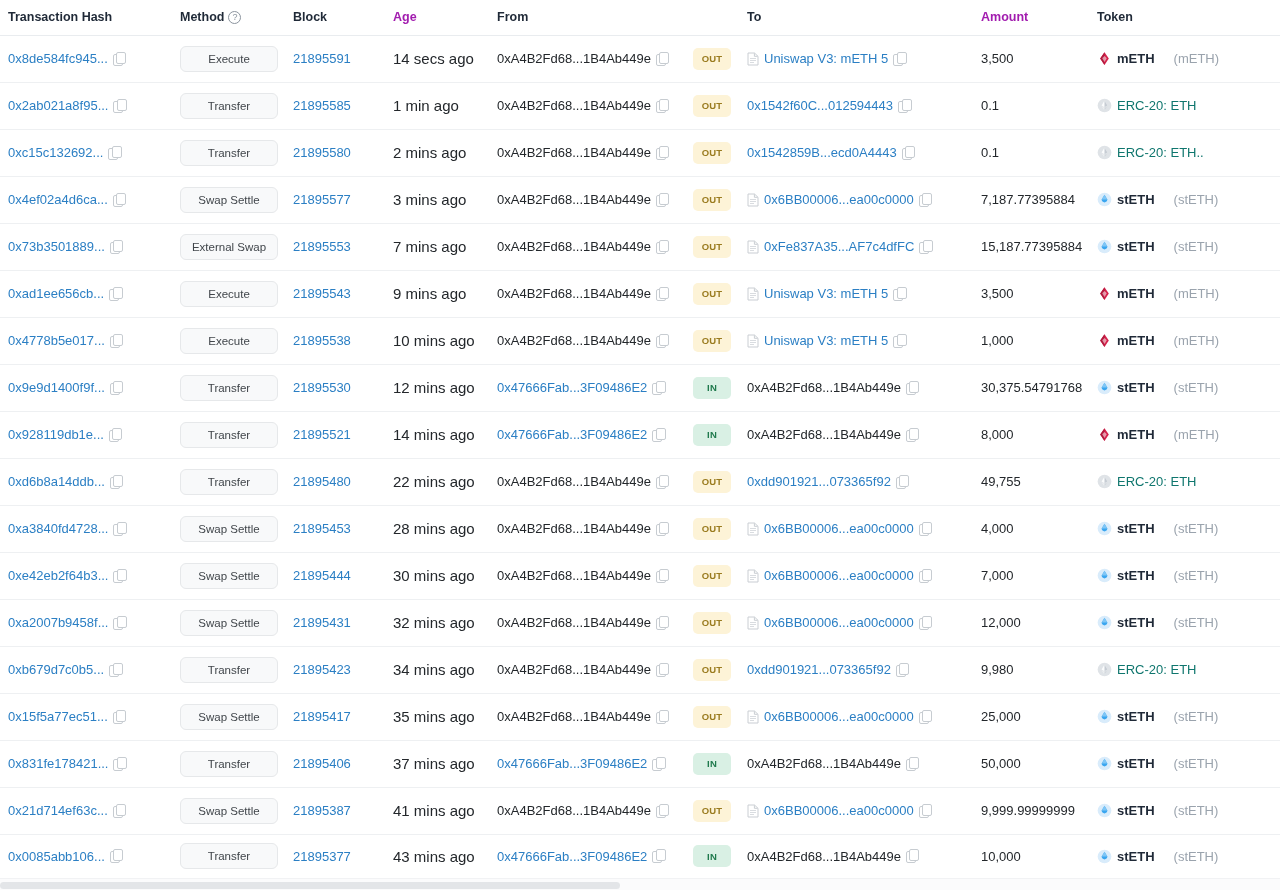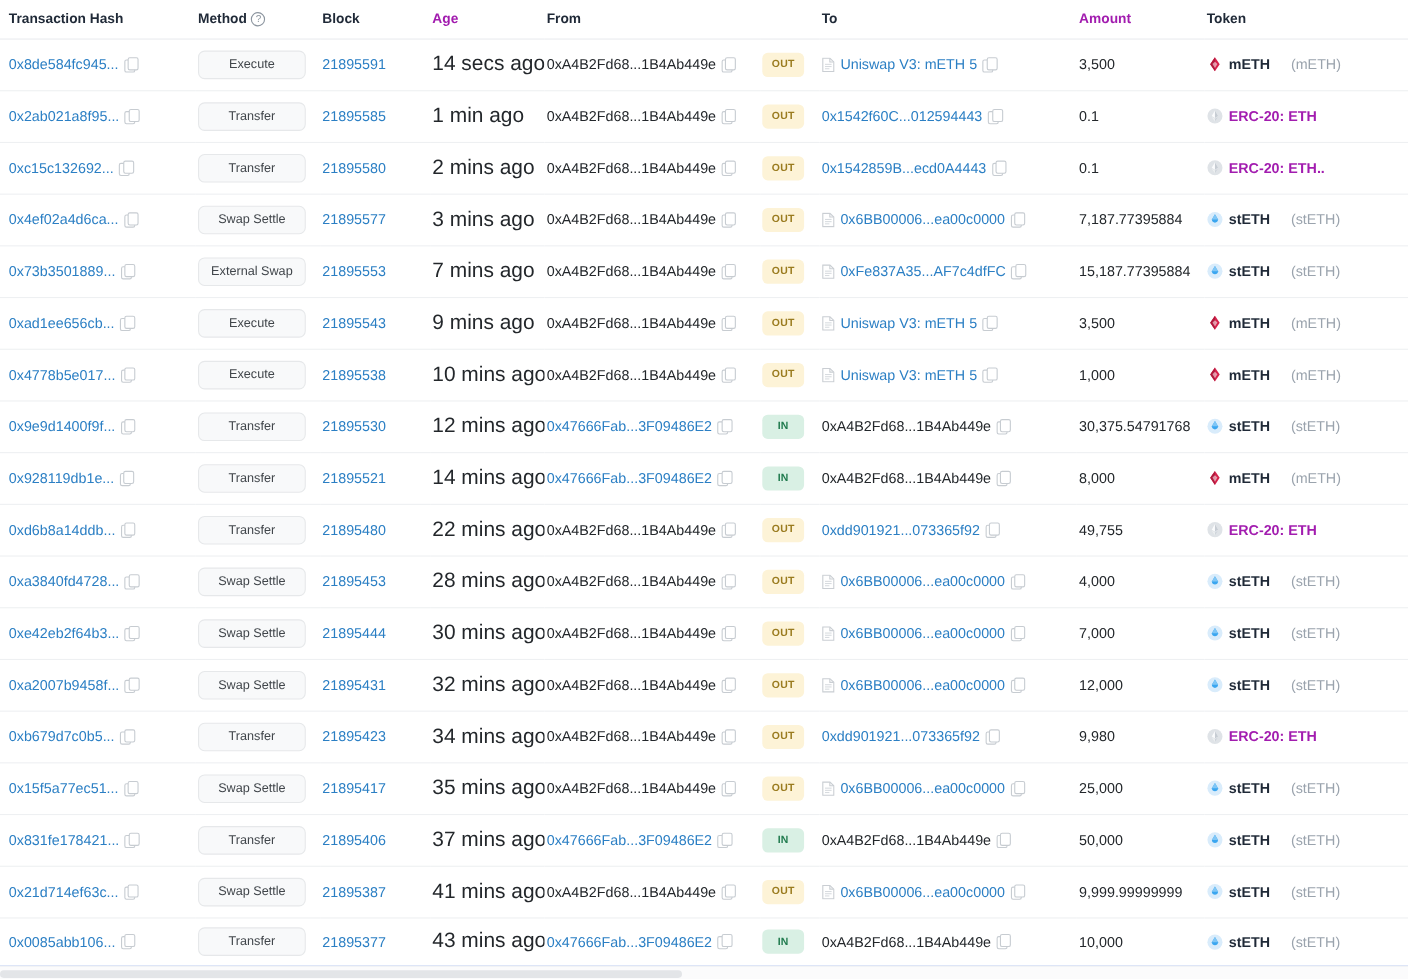--- a/index.html
+++ b/index.html
@@ -137,37 +137,37 @@
 
   
   .doc-icon { width: 12px; height: 14px; position: relative; flex: none; opacity: .6; }
   .doc-icon svg { display: block; }
 
   
   .tok-icon { width: 15px; height: 15px; flex: none; display: block; }
 
   .token-name { color: #1f2937; font-size: 13px; font-weight: bold; }
   .token-sym  { color: #9aa3ad; font-size: 13px; margin-left: 14px; }
-  .token-erc  { color: #a21caf; font-size: 13px; font-weight: bold; }
+  .token-erc  { color: #0f766e; font-size: 13px; font-weight: normal; }
 
   .help-icon {
     width: 13px; height: 13px;
     border: 1.2px solid #8b949e;
     border-radius: 50%;
     display: inline-flex;
     align-items: center;
     justify-content: center;
     font-size: 9px;
     font-weight: normal;
     color: #8b949e;
     line-height: 1;
     cursor: pointer;
   }
 
-  .age-text { color: #23272b; font-size: 19px; }
+  .age-text { color: #23272b; font-size: 15px; }
   .amount-text { color: #23272b; font-size: 13px; }
 
   
   .hscroll {
     position: absolute;
     left: 0; top: 878px;
     width: 1280px; height: 12px;
     background: #fbfbfc;
     border-top: 1px solid #f1f2f4;
   }

